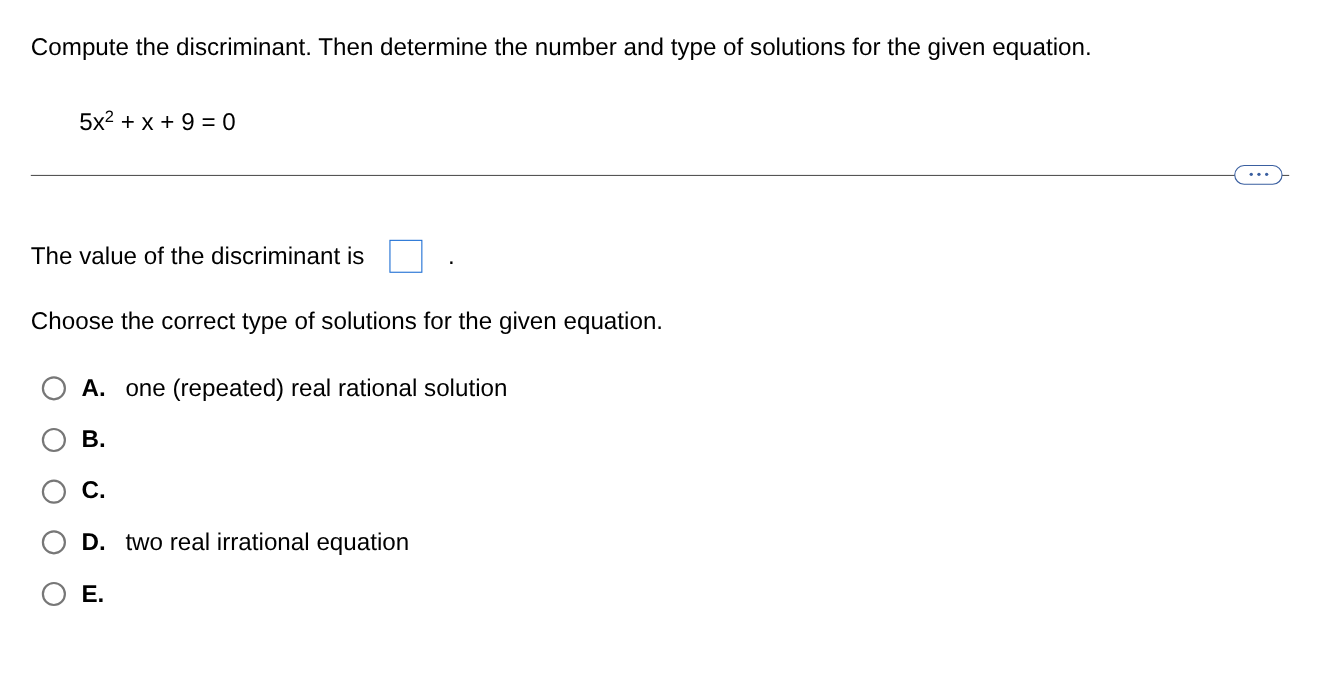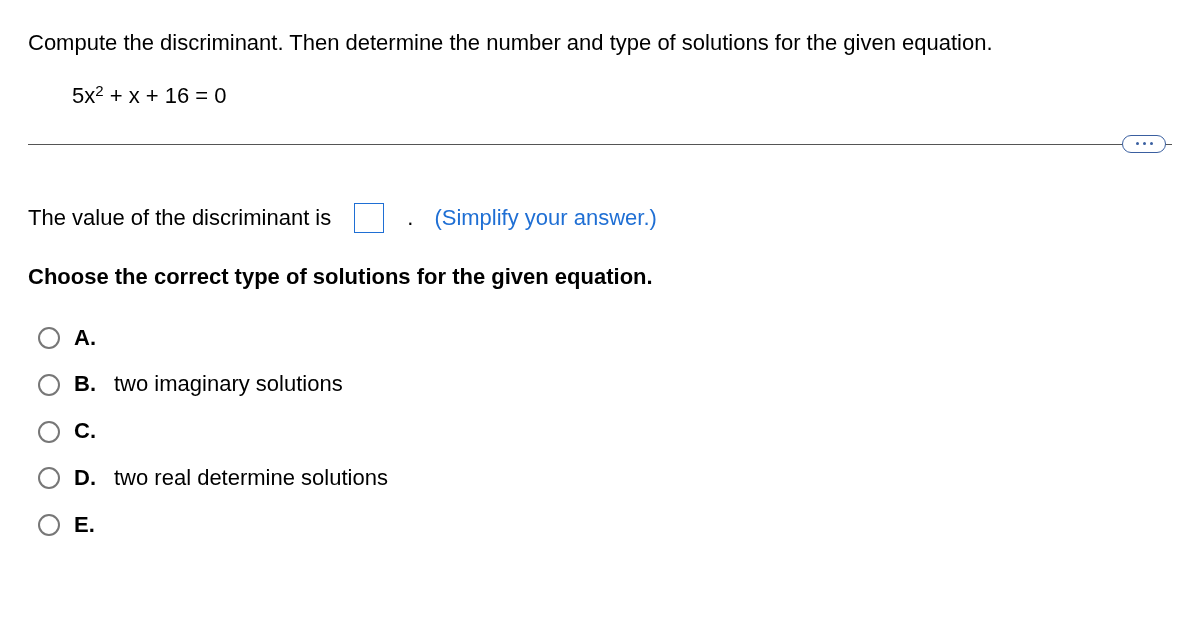--- a/index.html
+++ b/index.html
@@ -8,21 +8,21 @@
     padding: 28px 28px 20px 28px;
     width: 1200px;
     height: 626px;
     font-family: Arial, Helvetica, sans-serif;
     font-size: 22px;
     color: #000;
     background: #fff;
     line-height: 1.4;
   }
   .instruction {
-    margin-bottom: 20px;
+    margin-bottom: 36px;
   }
   .equation {
     margin: 10px 0 32px 44px;
     font-size: 22px;
   }
   .equation sup {
     font-size: 15px;
     vertical-align: super;
     position: relative;
     top: 1px;
@@ -67,21 +67,20 @@
     height: 30px;
     border: 1.5px solid #1f6fd4;
     margin: 0 2px;
     vertical-align: middle;
   }
   .simplify {
     color: #1f6fd4;
   }
   .choose-line {
     margin-bottom: 30px;
-    font-weight: bold;
   }
   .options {
     padding-left: 10px;
   }
   .option {
     display: flex;
     align-items: center;
     margin-bottom: 16px;
     gap: 14px;
   }
@@ -100,57 +99,56 @@
   }
   .opt-text {
   }
 </style>
 </head>
 <body>
 
 <div class="instruction">Compute the discriminant. Then determine the number and type of solutions for the given equation.</div>
 
 <div class="equation">
-  <span>5x</span><sup>2</sup><span> + x + 16 = 0</span>
+  <span>5x</span><sup>2</sup><span> + x + 9 = 0</span>
 </div>
 
 <div class="divider-wrap">
   <hr class="divider">
   <div class="more-btn">
     <span></span>
     <span></span>
     <span></span>
   </div>
 </div>
 
 <div class="q-line">
   <span>The value of the discriminant is </span>
   <span class="answer-box"></span>
   <span>.</span>
-  <span class="simplify">(Simplify your answer.)</span>
 </div>
 
 <div class="choose-line">Choose the correct type of solutions for the given equation.</div>
 
 <div class="options">
   <div class="option">
     <div class="radio"></div>
     <span class="opt-letter">A.</span>
+    <span class="opt-text">one (repeated) real rational solution</span>
   </div>
   <div class="option">
     <div class="radio"></div>
     <span class="opt-letter">B.</span>
-    <span class="opt-text">two imaginary solutions</span>
   </div>
   <div class="option">
     <div class="radio"></div>
     <span class="opt-letter">C.</span>
   </div>
   <div class="option">
     <div class="radio"></div>
     <span class="opt-letter">D.</span>
-    <span class="opt-text">two real determine solutions</span>
+    <span class="opt-text">two real irrational equation</span>
   </div>
   <div class="option">
     <div class="radio"></div>
     <span class="opt-letter">E.</span>
   </div>
 </div>
 
 </body></html>

